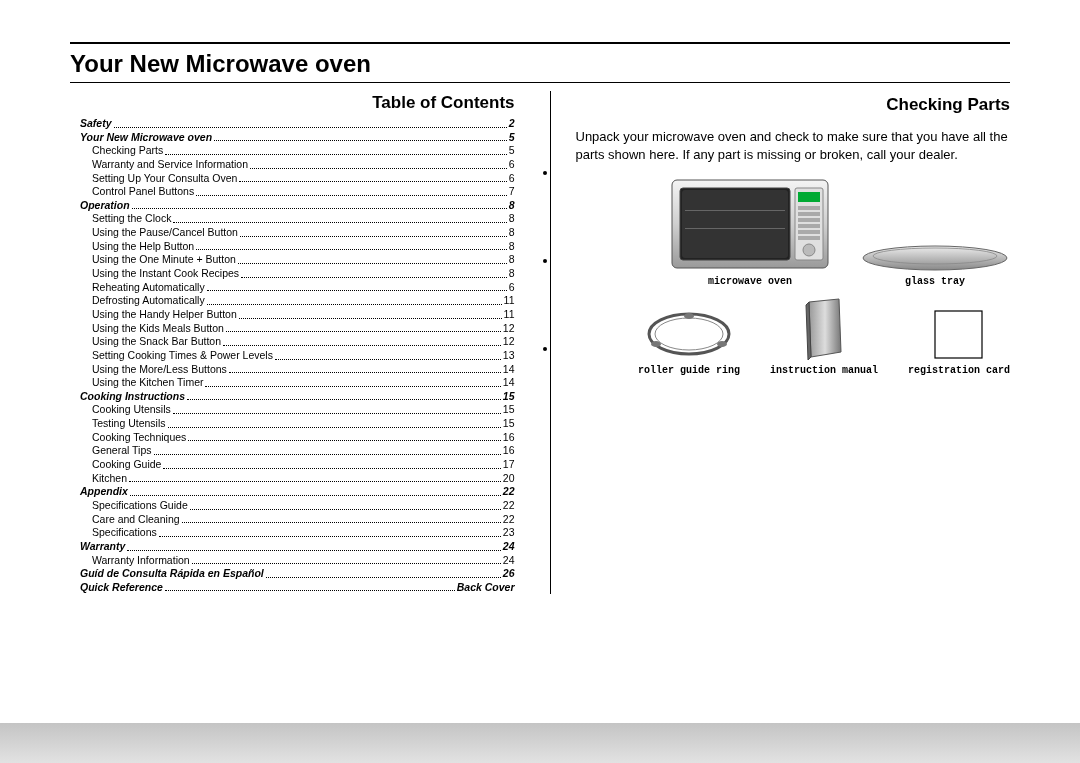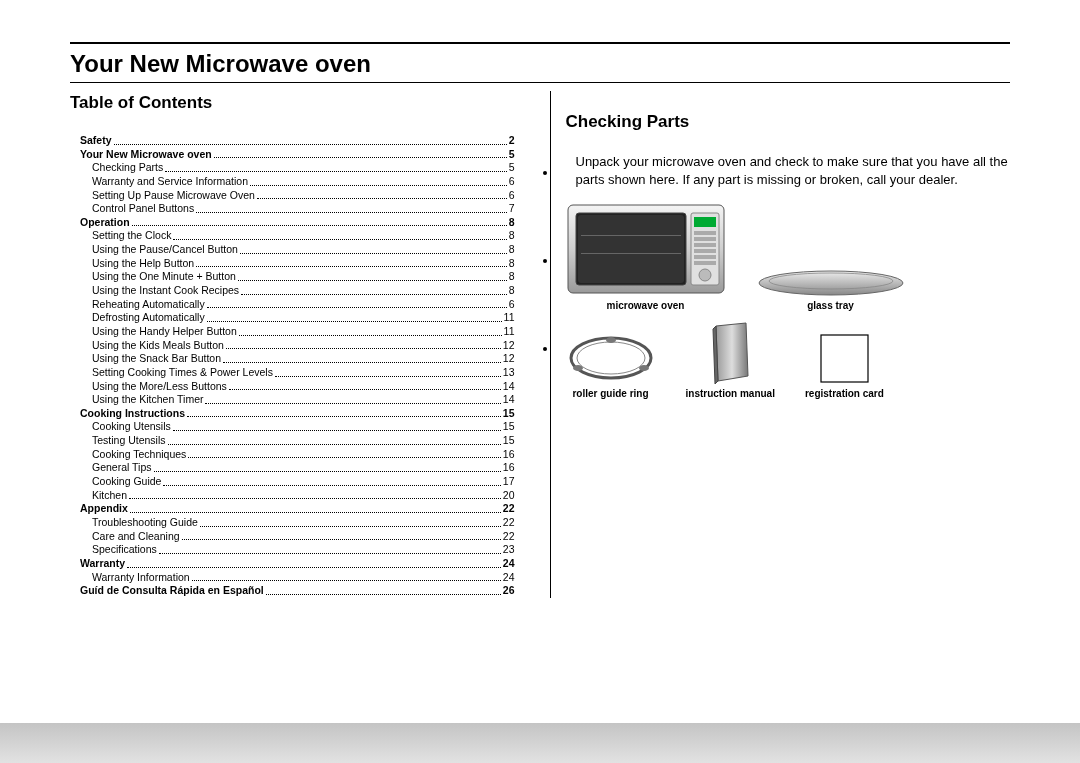--- a/index.html
+++ b/index.html
@@ -55,33 +55,35 @@
     border-left: 1px solid #000;
     padding-left: 15px;
     width: calc(50%);
   }
   .col-right-pad {
     padding-right: 15px;
   }
   .sub-title {
     font-weight: bold;
     font-size: 17px;
-    margin: 2px 0 21px 0;
+    margin: 2px 0 4px 0;
+    text-align: right;
   }
   .toc-wrap {
     font-size: 10.5px;
     line-height: 1.3;
     padding-left: 10px;
   }
   .toc-row {
     display: flex;
     white-space: nowrap;
   }
   .toc-row.bold > * {
     font-weight: bold;
+    font-style: italic;
   }
   .toc-row .indent {
     width: 12px;
     flex-shrink: 0;
   }
   .toc-row .label {
     flex-shrink: 0;
   }
   .toc-row .dots {
     flex: 1;
@@ -135,21 +137,22 @@
   .microwave-svg { width: 160px; height: 95px; }
   .tray-svg { width: 150px; height: 30px; margin-top: 55px;}
   .ring-svg { width: 90px; height: 55px; margin-top: 15px;}
   .card-svg { width: 55px; height: 55px; margin-top: 15px;}
   .manual-svg { width: 45px; height: 65px; margin-top: 5px;}
 
   .parts-row {
     display: flex;
     gap: 30px;
     align-items: flex-end;
-    justify-content: flex-start;
+    justify-content: flex-end;
+    font-family: Liberation Mono, monospace;
   }
   .parts-row + .parts-row {
     margin-top: 5px;
   }
 </style>
 </head>
 <body>
 
 <div class="page">
 
@@ -181,21 +184,21 @@
             <span class="pg">5</span>
           </div>
           <div class="toc-row">
             <span class="indent"></span>
             <span class="label">Warranty and Service Information</span>
             <span class="dots"></span>
             <span class="pg">6</span>
           </div>
           <div class="toc-row">
             <span class="indent"></span>
-            <span class="label">Setting Up Pause Microwave Oven</span>
+            <span class="label">Setting Up Your Consulta Oven</span>
             <span class="dots"></span>
             <span class="pg">6</span>
           </div>
           <div class="toc-row">
             <span class="indent"></span>
             <span class="label">Control Panel Buttons</span>
             <span class="dots"></span>
             <span class="pg">7</span>
           </div>
           <div class="toc-row bold">
@@ -322,21 +325,21 @@
             <span class="dots"></span>
             <span class="pg">20</span>
           </div>
           <div class="toc-row bold">
             <span class="label">Appendix</span>
             <span class="dots"></span>
             <span class="pg">22</span>
           </div>
           <div class="toc-row">
             <span class="indent"></span>
-            <span class="label">Troubleshooting Guide</span>
+            <span class="label">Specifications Guide</span>
             <span class="dots"></span>
             <span class="pg">22</span>
           </div>
           <div class="toc-row">
             <span class="indent"></span>
             <span class="label">Care and Cleaning</span>
             <span class="dots"></span>
             <span class="pg">22</span>
           </div>
           <div class="toc-row">
@@ -353,20 +356,25 @@
           <div class="toc-row">
             <span class="indent"></span>
             <span class="label">Warranty Information</span>
             <span class="dots"></span>
             <span class="pg">24</span>
           </div>
           <div class="toc-row bold">
             <span class="label">Guíd de Consulta Rápida en Español</span>
             <span class="dots"></span>
             <span class="pg">26</span>
+          </div>
+          <div class="toc-row bold">
+            <span class="label">Quick Reference</span>
+            <span class="dots"></span>
+            <span class="pg">Back Cover</span>
           </div>
         </div>
     </div>
 
     <div class="col">
       <div class="fold-dots">
         <div></div>
           <div></div>
           <div></div>
       </div>

